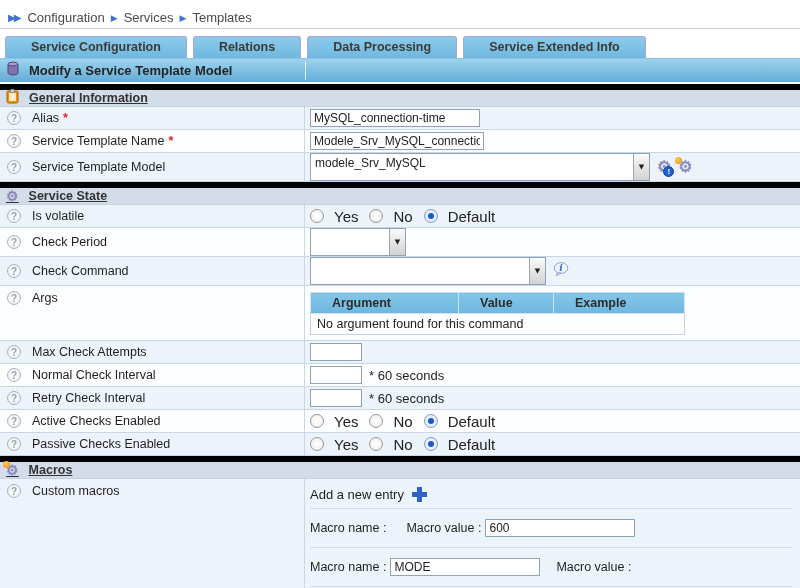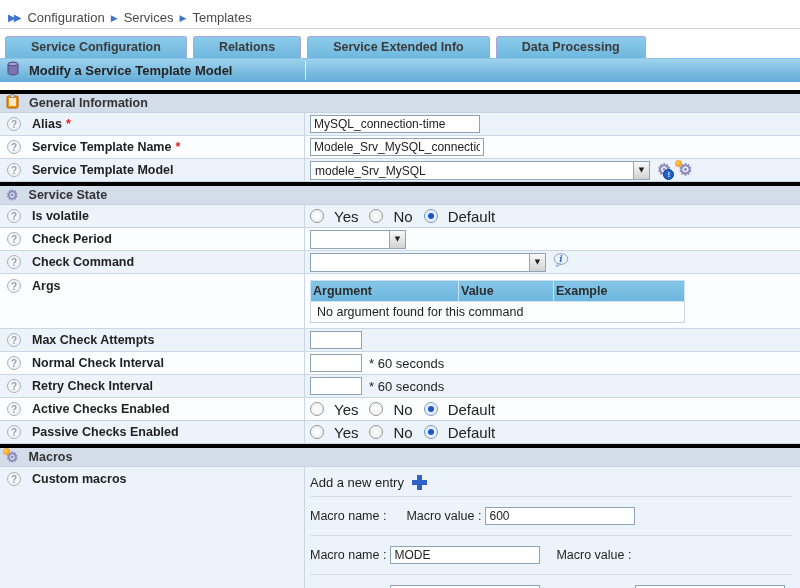--- a/index.html
+++ b/index.html
@@ -15,69 +15,69 @@
   .bc-sep { color:#3f74cf; font-family:"DejaVu Sans",sans-serif; font-size:9px; }
   .bc-item { color:#4a4a4a; }
   
   .tabs { display:flex; gap:6px; margin:7px 0 0 5px; height:22px; }
   .tab { padding:3px 25px 0; background:linear-gradient(#8ccbe9,#6fb8e0);
     border:1px solid #a9a4d8; border-bottom:none; border-radius:3px 3px 0 0;
     font-weight:bold; font-size:12.5px; color:#3b3b3b; cursor:pointer; }
   
   .titlebar { height:24px; background:linear-gradient(#9ed3ee,#62acd7);
     border-top:1px solid #8cc3e4; display:flex; align-items:center; gap:10px;
-    padding-left:7px; position:relative; margin-bottom:8px; }
+    padding-left:7px; position:relative; margin-bottom:2px; }
   .titlebar .title { font-weight:bold; font-size:13px; color:#252525; }
   .titlebar .divider { position:absolute; left:305px; top:2px; bottom:2px; width:1px; background:rgba(255,255,255,.75); }
   
-  .section-header { height:23px; background:#d3dde9; border-top:4px solid #000000;
+  .section-header { height:23px; background:#d3dde9; border-top:6px solid #000000;
     border-bottom:1px solid #c6d2df; display:flex; align-items:center; gap:10px;
-    padding-left:6px; font-weight:bold; font-size:12.5px; color:#333; }
+    padding-left:6px; font-weight:bold; font-size:12.5px; color:#333;text-decoration:underline; }
   .gear { font-family:"DejaVu Sans",sans-serif; color:#8d89bd; font-size:14px; line-height:1;
     text-shadow:0 0 1px #6a659e; position:relative; display:inline-block; }
   .badge-star::after { content:""; position:absolute; top:-2px; left:-3px; width:7px; height:7px;
     border-radius:50%; background:radial-gradient(circle at 40% 40%, #ffd24a, #f08019); }
   .badge-info::after { content:"!"; position:absolute; bottom:-2px; right:-3px; width:9px; height:9px;
     border-radius:50%; background:#1d62d1; border:1px solid #0b3f96; color:#fff; font-size:7px; font-weight:bold;
     display:flex; align-items:center; justify-content:center; font-family:"Liberation Sans",sans-serif; }
   
   .row { display:flex; border-bottom:1px solid #cbd6e4; min-height:23px; }
   .row.tint { background:#edf3fa; }
   .row.plain { background:#fcfdff; }
   .cell-label { width:305px; border-right:1px solid #cbd6e4; display:flex; align-items:center;
     gap:11px; padding-left:7px; flex-shrink:0; }
   .cell-label.top { align-items:flex-start; padding-top:5px; }
-  .lbl { font-size:12.5px; color:#1f1f1f;font-weight:bold; }
+  .lbl { font-size:12.5px; color:#1f1f1f; }
   .req { color:#e02020; font-weight:bold; margin-left:-7px; font-size:12.5px; }
   .cell-value { flex:1; display:flex; align-items:center; padding-left:5px; gap:7px; }
   .cell-value.top { align-items:flex-start; padding-top:3px; }
   .help { width:14px; height:14px; min-width:14px; border-radius:50%; border:1px solid #a9b3bd;
     background:radial-gradient(#ffffff,#e7ebef); color:#97a1ab; font-size:10px; font-weight:bold;
     display:inline-flex; align-items:center; justify-content:center; cursor:pointer; }
   
   .txt { border:1px solid #8da3b8; height:18px; font:12px "Liberation Sans",sans-serif;
     padding:3px 3px; background:#fff; color:#222; }
   .w170{width:170px;} .w174{width:174px;} .w52{width:52px;} .w150{width:150px;}
-  .select { display:inline-flex; align-items:stretch; border:1px solid #8da3b8; background:#fff; height:19px; cursor:pointer; }
+  .select { display:inline-flex; align-items:stretch; border:1px solid #8da3b8; background:#fff; height:28px; cursor:pointer; }
   .sel-text { flex:1; font-size:12px; padding:2px 4px; color:#222; white-space:nowrap; overflow:hidden; }
   .sel-btn { width:16px; background:linear-gradient(#fafafa,#d2d2d2); border-left:1px solid #98a4b0;
     display:flex; align-items:center; justify-content:center; }
   .sel-arr { font-size:7px; color:#222; font-family:"DejaVu Sans",sans-serif; }
   .w340{width:340px;} .w96{width:96px;} .w236{width:236px;}
   
   .radio { width:14px; height:14px; min-width:14px; border-radius:50%; border:1px solid #979797;
     background:radial-gradient(#fff,#ececec); display:inline-block; position:relative; cursor:pointer; }
   .radio.checked { border-color:#7d9bd2; background:radial-gradient(#f2f7ff,#dce8fa); }
   .radio.checked::after { content:""; position:absolute; left:3px; top:3px; width:6px; height:6px;
     border-radius:50%; background:#1c57c9; }
   .radio-lbl { font-size:15px; color:#222; margin:0 4px 0 3px; }
   
   .args-table { border-collapse:collapse; margin:3px 0 5px; }
   .args-table th { background:linear-gradient(#85c6e7,#6db7e0); font-size:12.5px; text-align:left;
-    font-weight:bold; color:#2d2d2d; padding:3px 2px; border:1px solid #cfe4f2; }
+    font-weight:bold; color:#2d2d2d; padding:3px 21px; border:1px solid #cfe4f2; }
   .args-table td { border:1px solid #c5d2e2; background:#fdfefe; font-size:12.5px; color:#222; padding:3px 6px; }
   .suffix { font-size:13px; color:#1d1d1d; }
   
   .macros-box { flex:1; padding-right:8px; }
   .add-entry { display:flex; align-items:center; gap:8px; padding:5px 0 6px; }
   .add-lbl { font-size:13px; color:#1d1d1d; }
   .plus { position:relative; width:15px; height:15px; display:inline-block; cursor:pointer; }
   .plus::before { content:""; position:absolute; left:5px; top:0; width:5px; height:15px; background:#2f62c8; }
   .plus::after { content:""; position:absolute; left:0; top:5px; width:15px; height:5px; background:#2f62c8; }
   .macro-row { display:flex; align-items:center; border-top:1px solid #d4dce6; padding:10px 0; }
@@ -95,22 +95,22 @@
     <span class="bc-item">Configuration</span>
     <span class="bc-sep">▶</span>
     <span class="bc-item">Services</span>
     <span class="bc-sep">▶</span>
     <span class="bc-item">Templates</span>
   </div>
 
   <div class="tabs">
     <div class="tab">Service Configuration</div>
     <div class="tab">Relations</div>
+    <div class="tab">Data Processing</div>
     <div class="tab">Service Extended Info</div>
-    <div class="tab">Data Processing</div>
   </div>
 
   <div class="titlebar">
     <span><svg width="12" height="15" viewBox="0 0 12 15">
           <path d="M1 3v9c0 1.2 2.2 1.9 5 1.9s5-.7 5-1.9V3" fill="#7d74ae" stroke="#4d4680"></path>
           <ellipse cx="6" cy="3" rx="5" ry="1.9" fill="#a79ecf" stroke="#4d4680"></ellipse>
         </svg></span>
     <span class="title">Modify a Service Template Model</span>
     <span class="divider"></span>
   </div>

